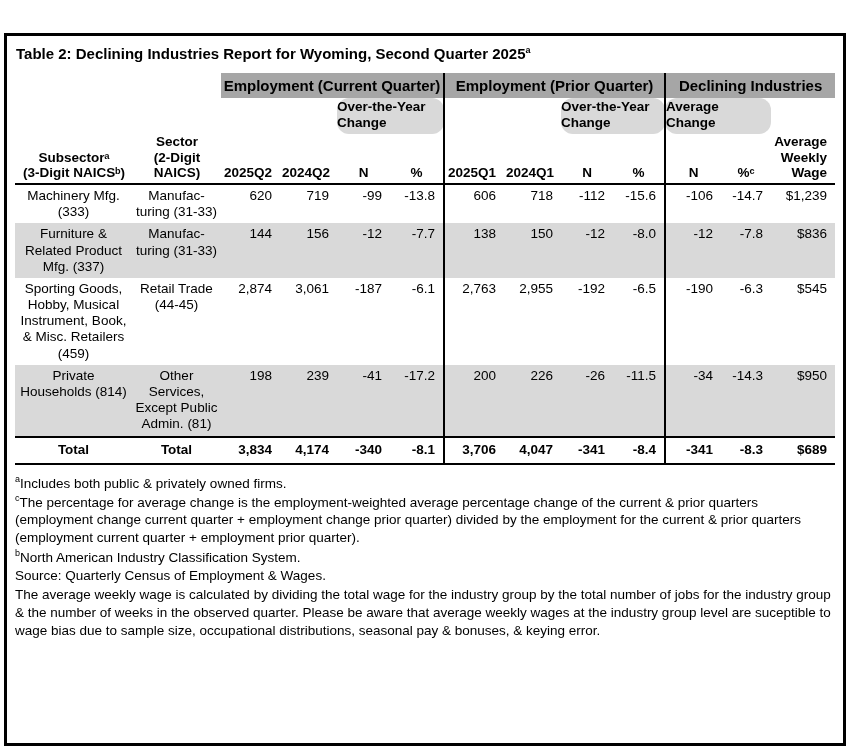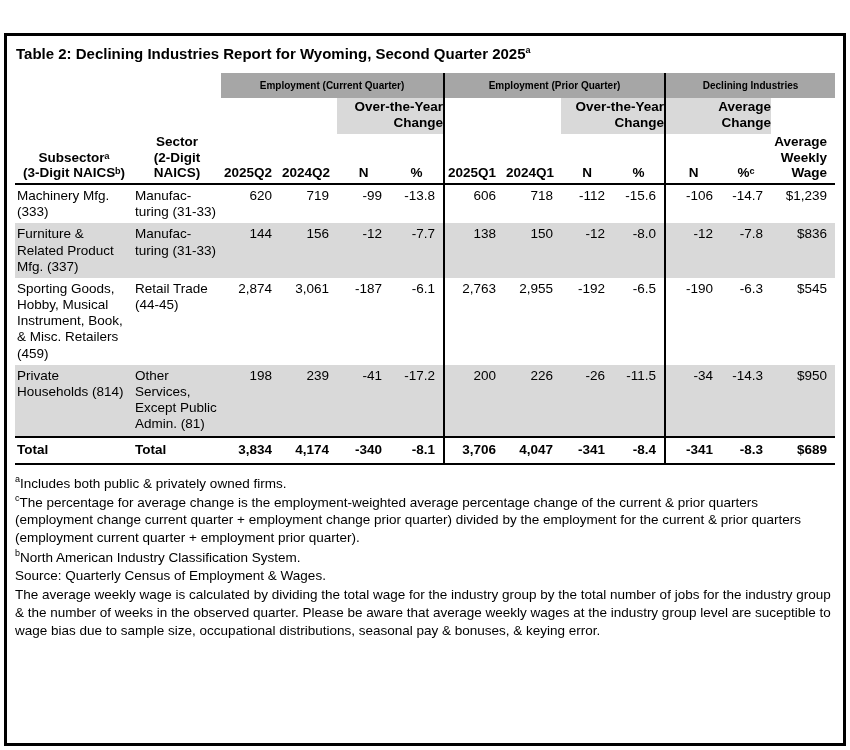--- a/index.html
+++ b/index.html
@@ -15,40 +15,40 @@
     padding: 6px 8px 0 8px;
   }
   .report-title { font-size: 15px; font-weight: bold; margin: 3px 0 11px 1px; }
   .report-title sup { font-size: 9px; }
 
   table.report { border-collapse: collapse; table-layout: fixed; width: 820px; }
   td, th { padding: 0; font-weight: normal; overflow: hidden; }
 
   .spacer { background: #fff; }
   .band {
-    background: var(--band-gray, #a6a6a6); font-weight: bold; font-size: 10px;
+    background: var(--band-gray, #a6a6a6); font-weight: bold; font-size: 15px;
     text-align: center; vertical-align: middle; height: 25px;
   }
   .subband {
     background: var(--light-gray, #d9d9d9); font-weight: bold; font-size: 13.5px;
-    text-align: right; vertical-align: top; white-space: pre-line;
-    line-height: 1.22; height: 36px; padding-top: 1px;
+    text-align: left; vertical-align: top; white-space: pre-line;
+    line-height: 1.22; height: 36px; padding-top: 1px; border-radius: 12px;
   }
   .colhead {
     font-weight: bold; font-size: 13.5px; vertical-align: bottom;
     white-space: pre-line; line-height: 1.16; height: 48px;
     padding: 0 2px 2px 2px;
     border-bottom: 2.5px solid var(--line-black, #000);
   }
   .colhead.c { text-align: center; margin-top: 39px; }
   .colhead.r { text-align: right; padding-right: 8px; }
   .vline { border-right: 2.5px solid var(--line-black, #000); }
 
   tbody td { font-size: 13.5px; vertical-align: top; line-height: 1.2; }
-  td.cell-left { text-align: left; padding: 3px 3px 3px 2px; }
+  td.cell-left { text-align: center; padding: 3px 3px 3px 2px; }
   td.num { text-align: right; padding: 3px 8px 3px 2px; }
   tr.shaded td { background: var(--light-gray, #d9d9d9); }
   tr.total-row td {
     font-weight: bold;
     border-top: 2px solid var(--line-black, #000);
     border-bottom: 2.5px solid var(--line-black, #000);
   }
   tr.total-row td.cell-left, tr.total-row td.num { padding-top: 4px; padding-bottom: 5px; }
 
   .footnotes { margin-top: 9px; font-size: 13.5px; line-height: 1.32; }

